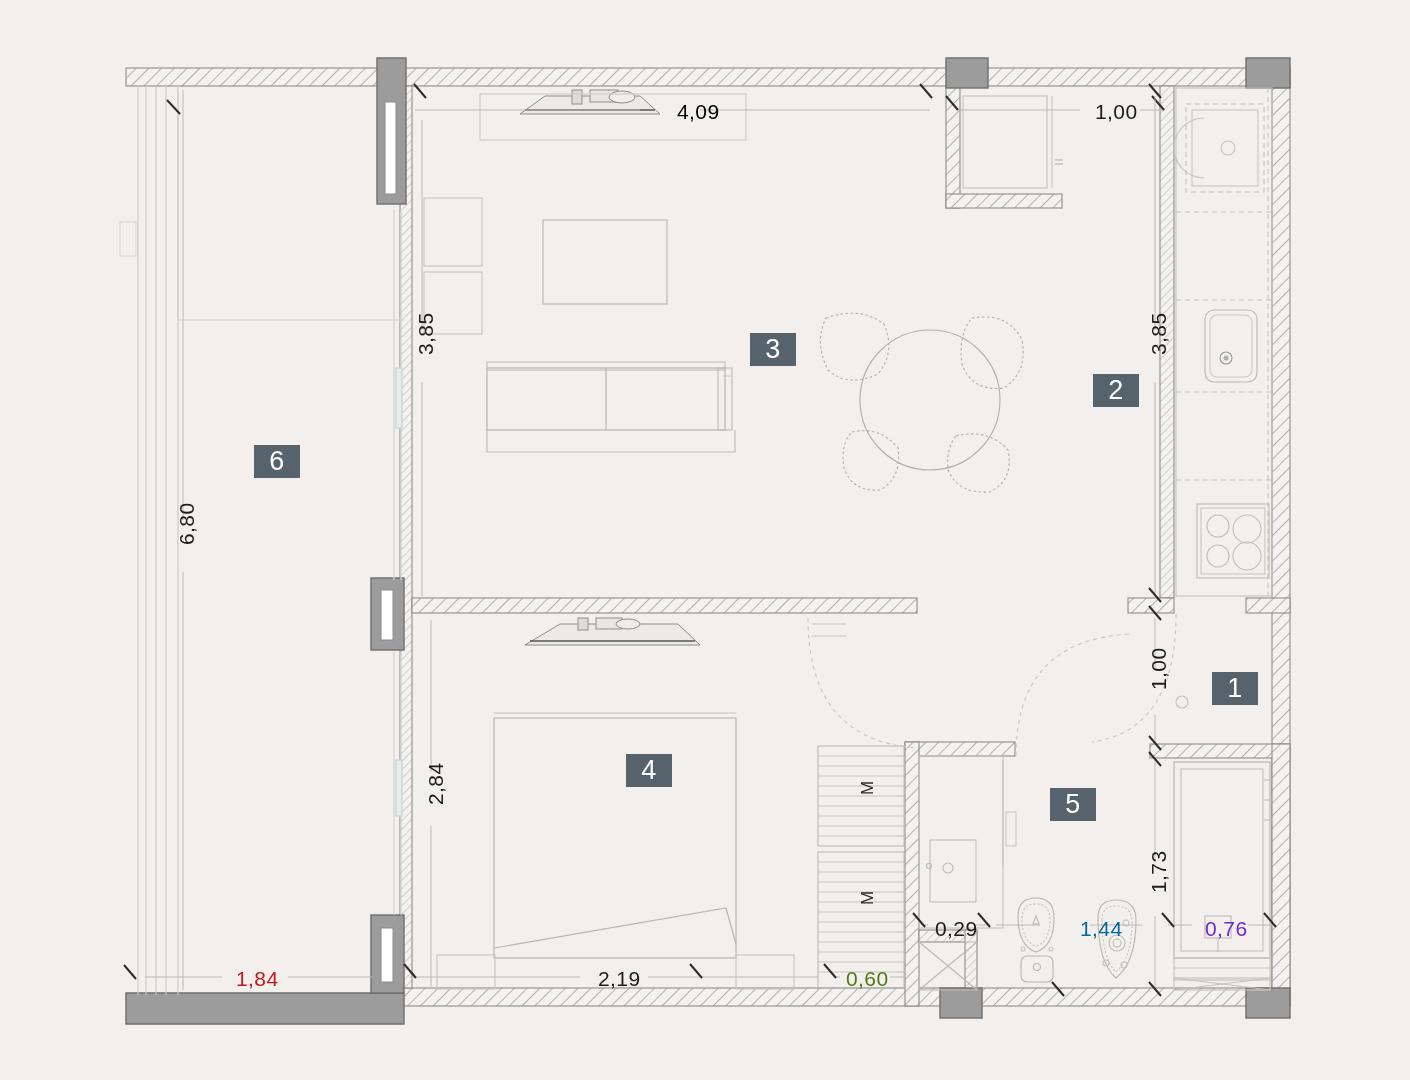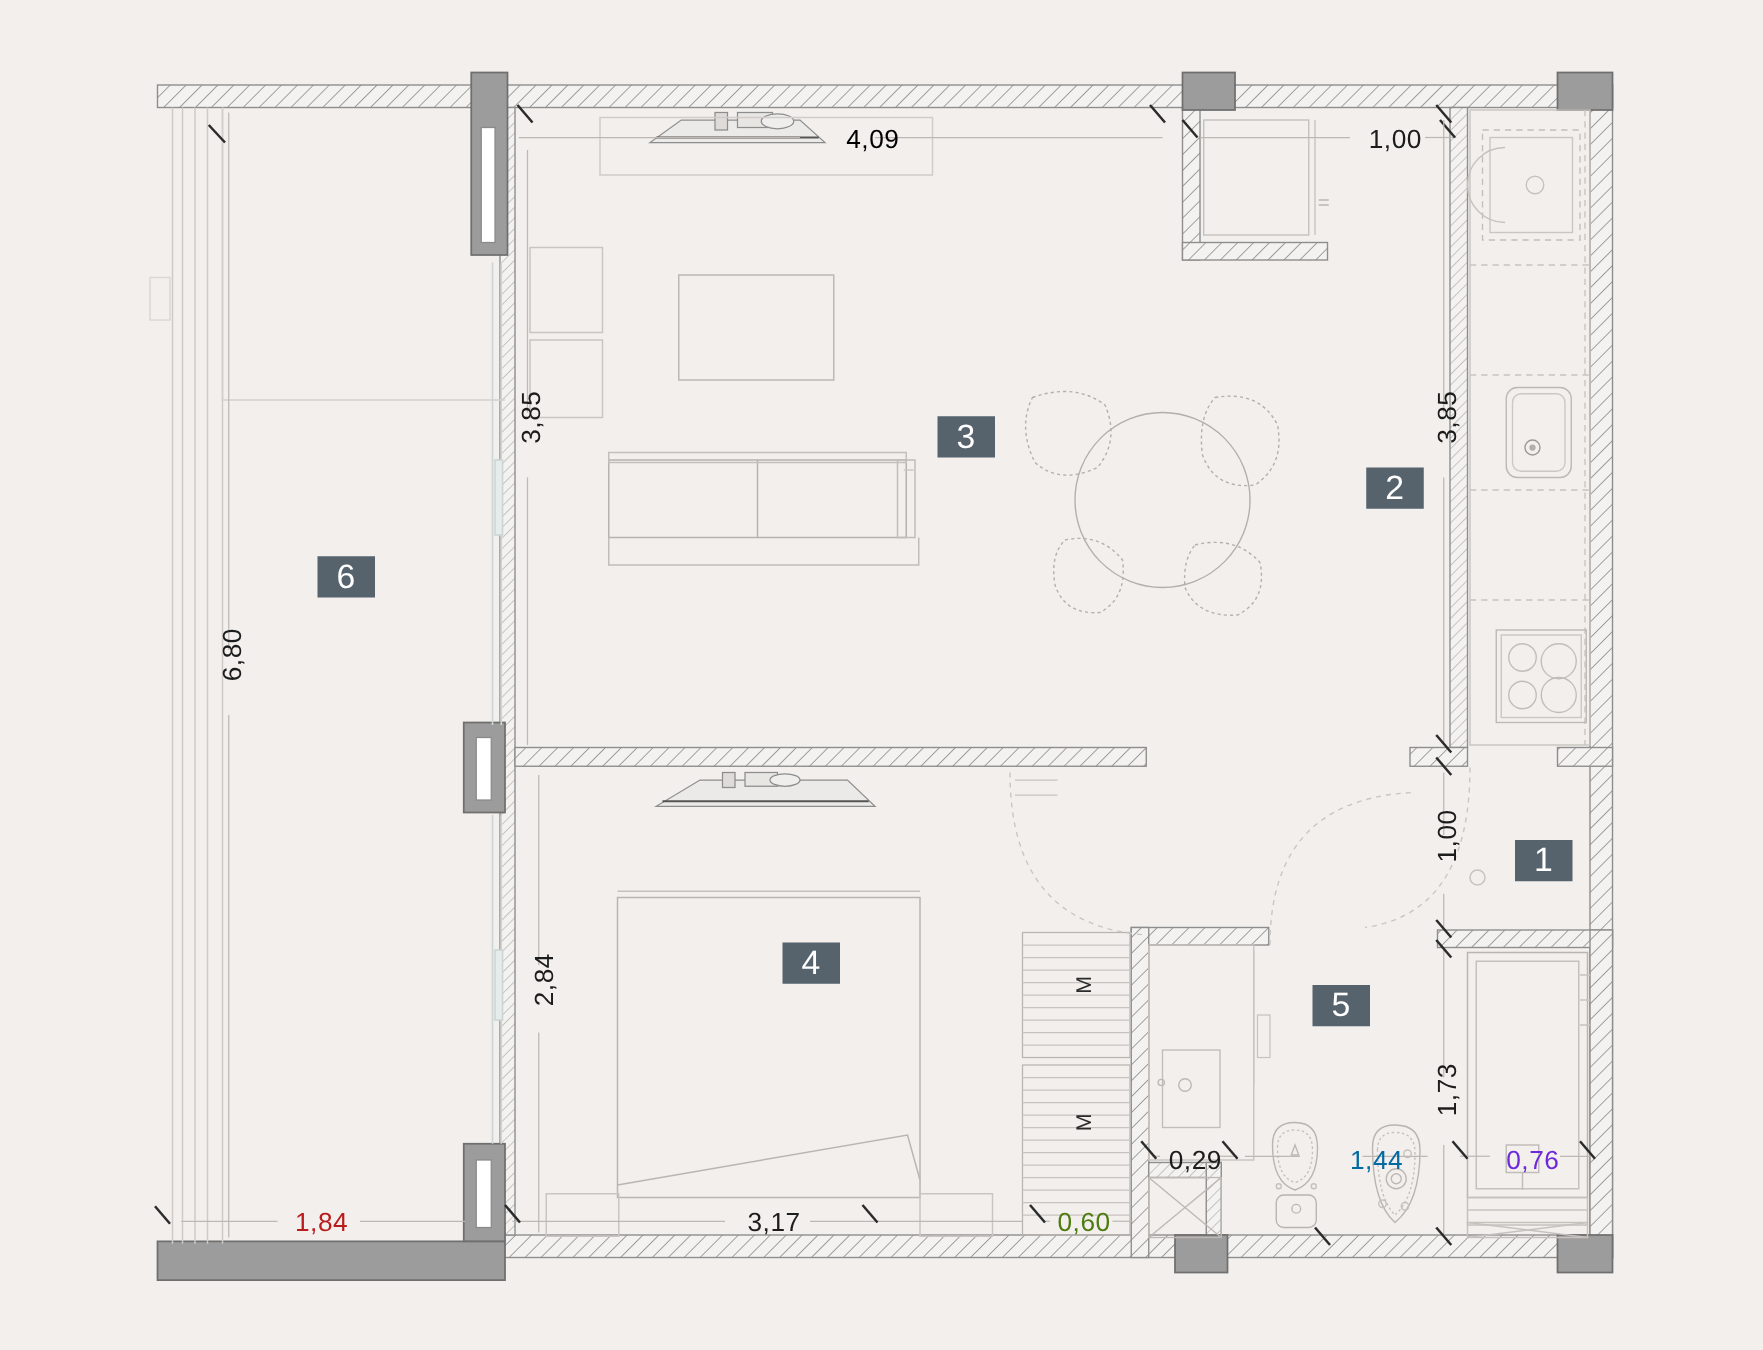--- a/index.html
+++ b/index.html
@@ -425,21 +425,21 @@
 <div id="dims">
       <div class="dim" style="left: 677px; top: 100px; color: #000000;">4,09</div>
       <div class="dim" style="left: 1095px; top: 100px; color: rgb(28, 28, 28);">1,00</div>
       <div class="dim vert" style="left: 414px; top: 355px; color: rgb(28, 28, 28);">3,85</div>
       <div class="dim vert" style="left: 1147px; top: 355px; color: rgb(28, 28, 28);">3,85</div>
       <div class="dim vert" style="left: 175px; top: 545px; color: rgb(28, 28, 28);">6,80</div>
       <div class="dim vert" style="left: 1147px; top: 690px; color: rgb(28, 28, 28);">1,00</div>
       <div class="dim vert" style="left: 424px; top: 805px; color: rgb(28, 28, 28);">2,84</div>
       <div class="dim vert" style="left: 1147px; top: 893px; color: rgb(28, 28, 28);">1,73</div>
       <div class="dim" style="left: 236px; top: 967px; color: #b91c1c;">1,84</div>
-      <div class="dim" style="left: 598px; top: 967px; color: rgb(28, 28, 28);">3,17</div>
+      <div class="dim" style="left: 598px; top: 967px; color: rgb(28, 28, 28);">2,19</div>
       <div class="dim" style="left: 846px; top: 967px; color: #4d7c0f;">0,60</div>
       <div class="dim" style="left: 935px; top: 917px; color: rgb(28, 28, 28);">0,29</div>
       <div class="dim" style="left: 1055px; top: 917px; color: #0369a1; margin-left: 25px;">1,44</div>
       <div class="dim" style="left: 1205px; top: 917px; color: #6d28d9;">0,76</div>
     </div>
 
 <div id="tags">
       <div class="tag vert" style="left: 858px; top: 795px;">M</div>
       <div class="tag vert" style="left: 858px; top: 905px;">M</div>
     </div>

